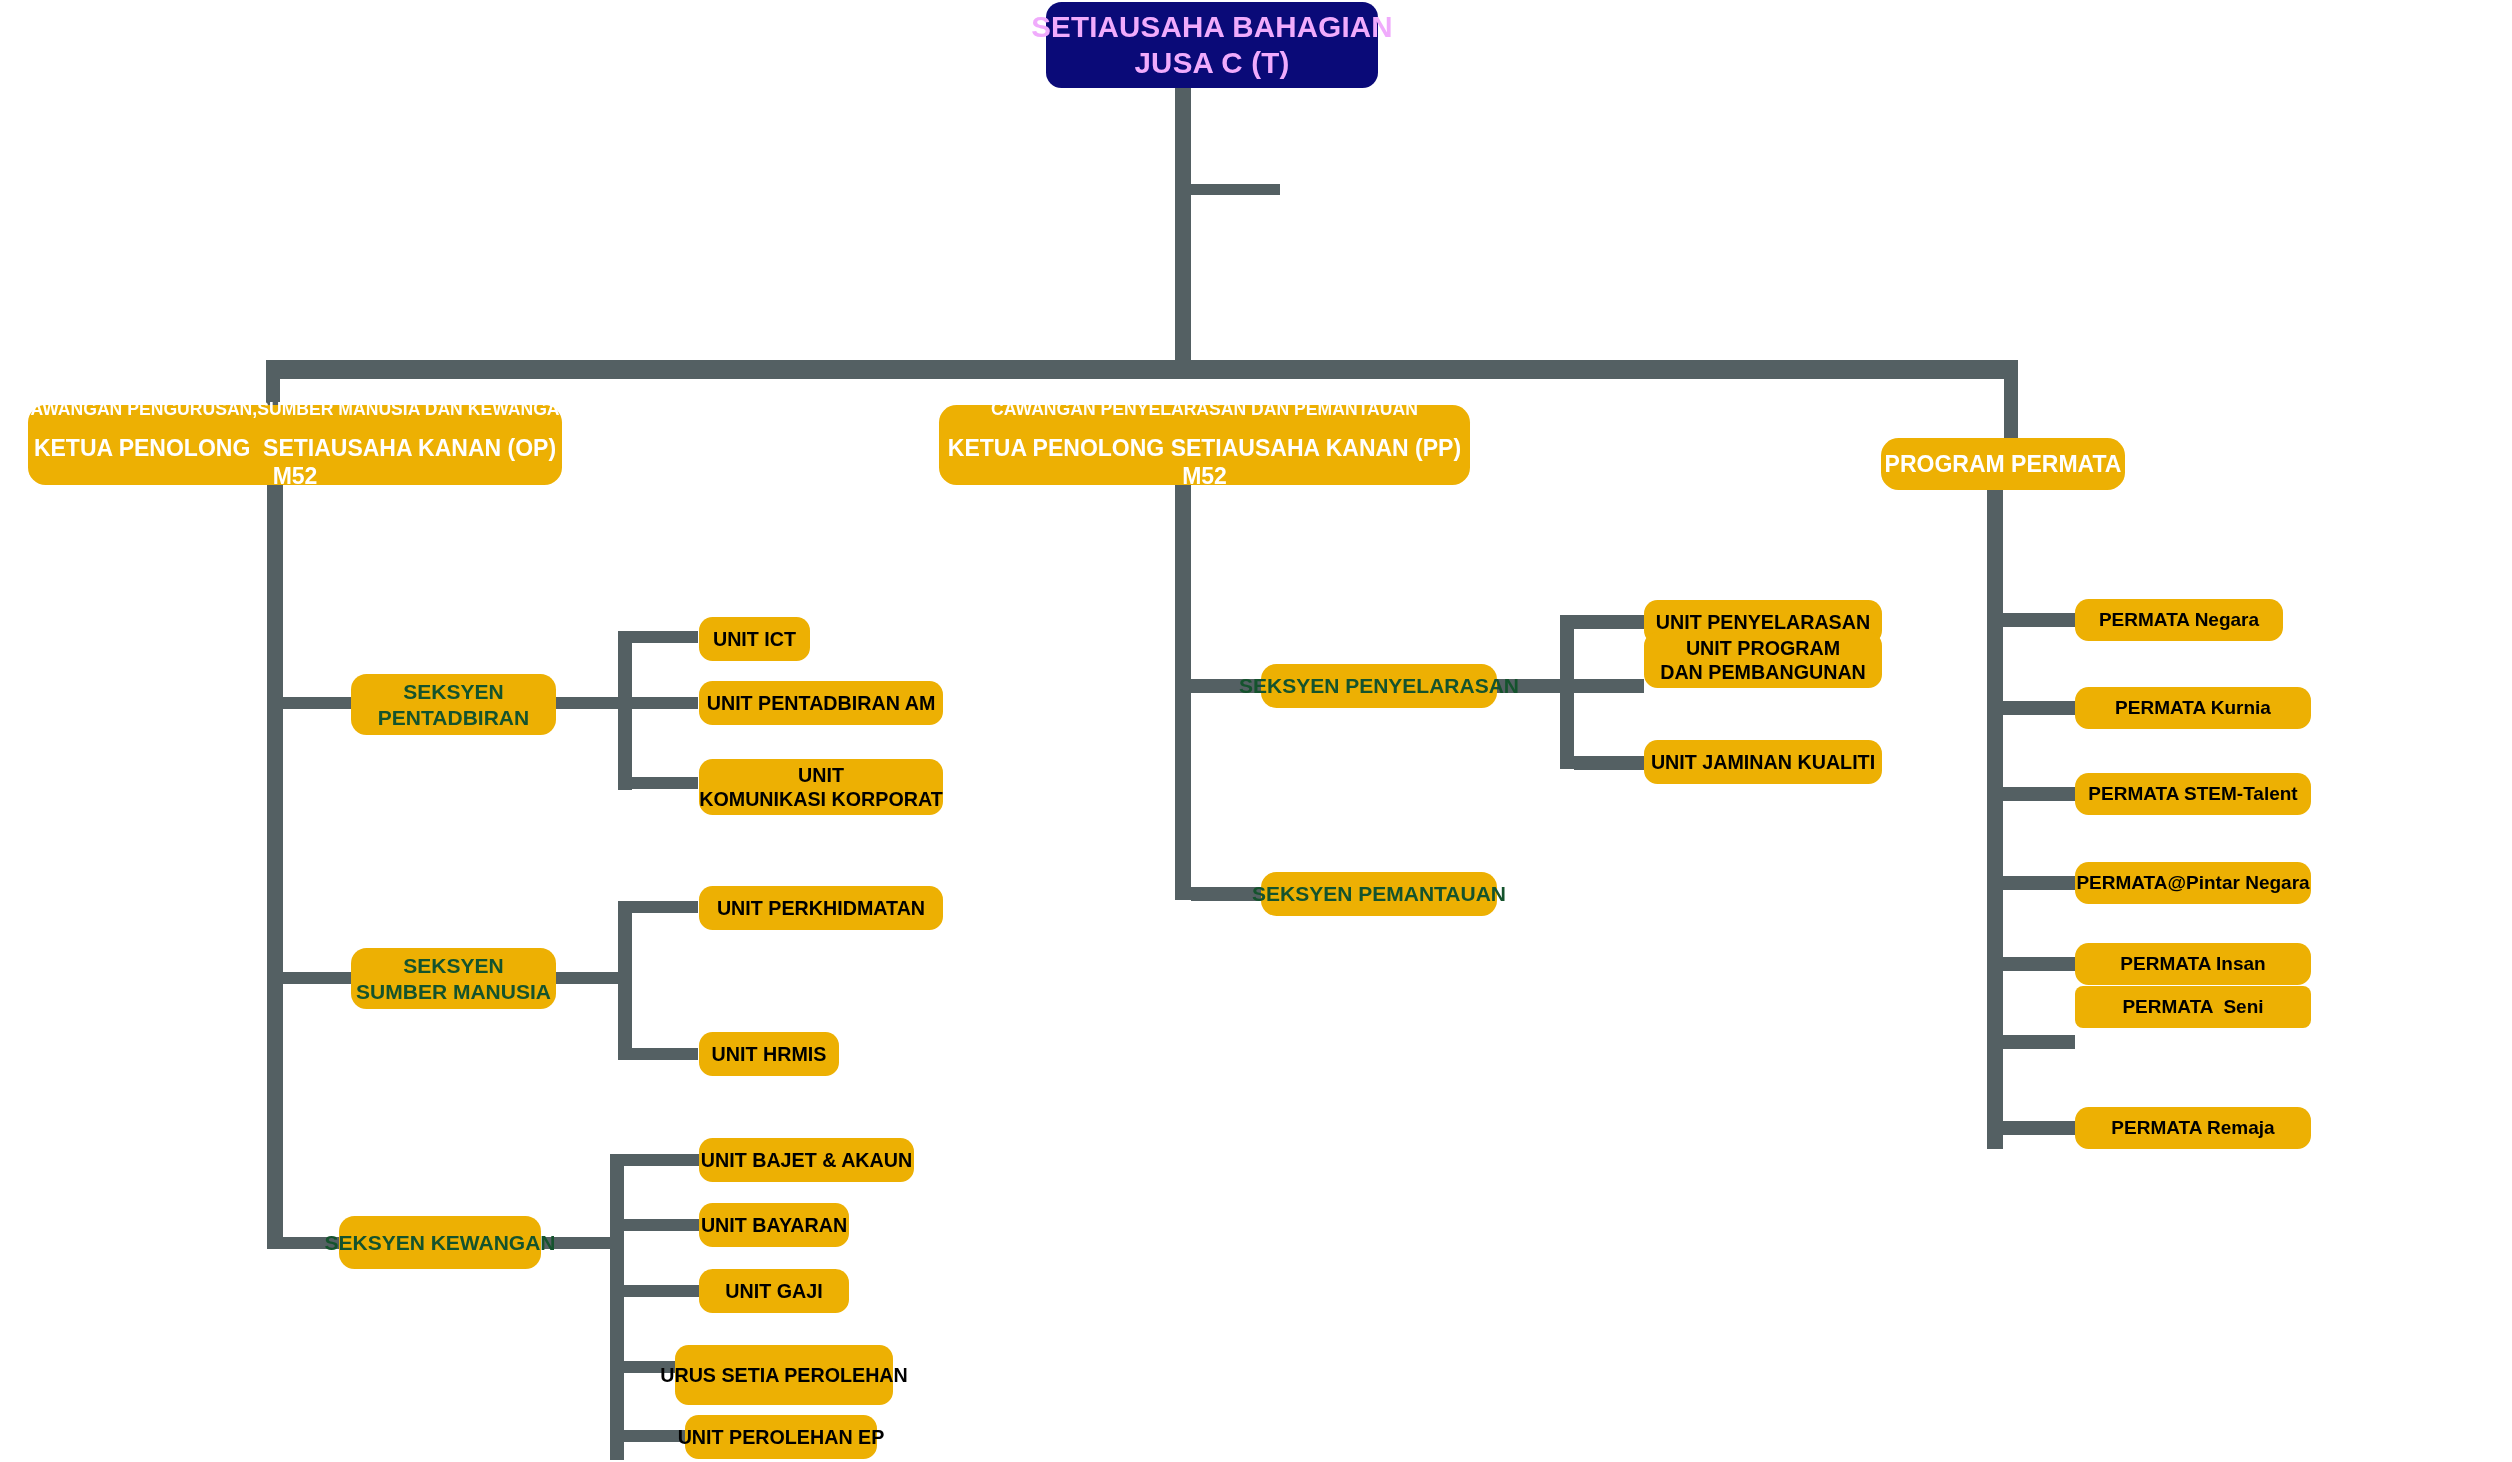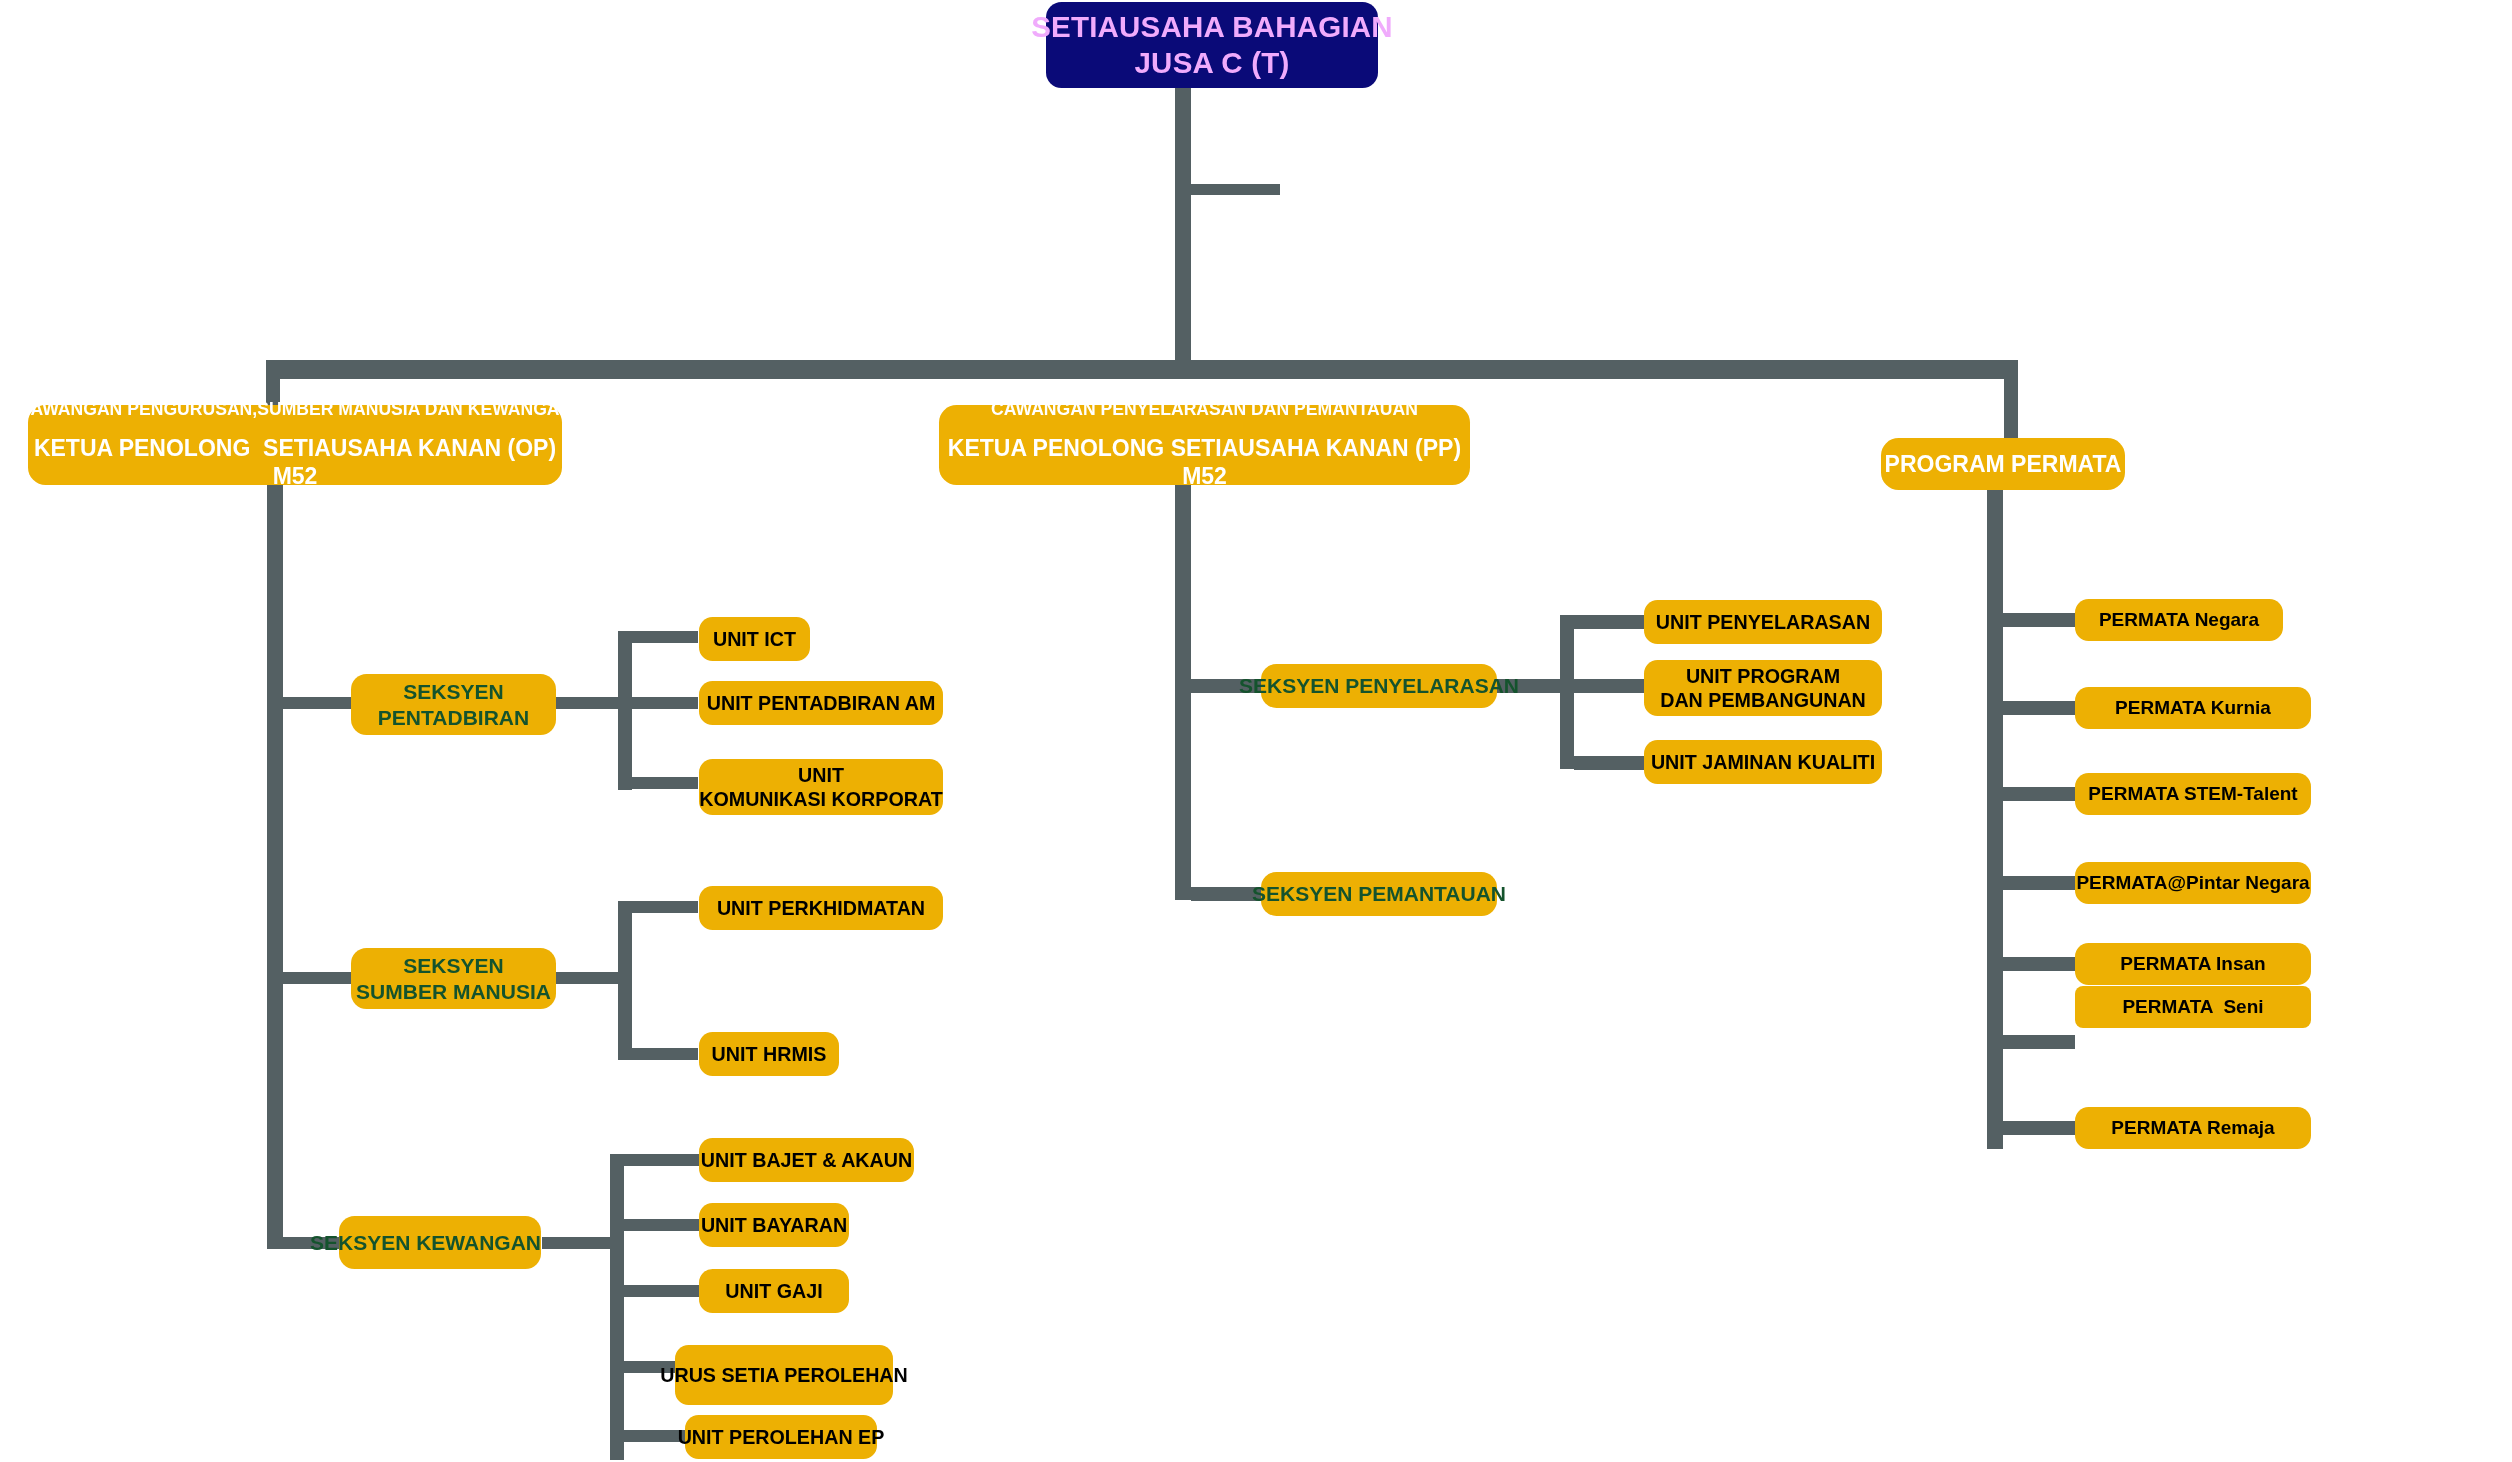--- a/index.html
+++ b/index.html
@@ -151,21 +151,21 @@
   <div class="conn" style="left:631px; top:901px; width:67px; height:12.4px;"></div>
   <div class="conn" style="left:631px; top:1048px; width:67px; height:12.4px;"></div>
 
   <div class="node node-unit" style="left:699px; top:886px; width:244px; height:44px;">
     <span class="ln">UNIT PERKHIDMATAN</span>
   </div>
   <div class="node node-unit" style="left:699px; top:1032px; width:140px; height:44px;">
     <span class="ln">UNIT HRMIS</span>
   </div>
 
-  <div class="node node-section" style="left:339px; top:1216px; width:202px; height:53px;align-items:flex-end;">
+  <div class="node node-section" style="left:339px; top:1216px; width:202px; height:53px;">
     <span class="ln">SEKSYEN KEWANGAN</span>
   </div>
   <div class="conn" style="left:542px; top:1237px; width:81px; height:12.4px;"></div>
   <div class="conn" style="left:610px; top:1154px; width:13.5px; height:306px;"></div>
   <div class="conn" style="left:624px; top:1154px; width:75px; height:12.4px;"></div>
   <div class="conn" style="left:624px; top:1219px; width:75px; height:12.4px;"></div>
   <div class="conn" style="left:624px; top:1285px; width:75px; height:12.4px;"></div>
   <div class="conn" style="left:624px; top:1361px; width:75px; height:12.4px;"></div>
   <div class="conn" style="left:624px; top:1430px; width:75px; height:12.4px;"></div>
 
@@ -201,21 +201,21 @@
 
   <div class="conn" style="left:1497px; top:679px; width:67px; height:13.5px;"></div>
   <div class="conn" style="left:1560px; top:615px; width:13.5px; height:154px;"></div>
   <div class="conn" style="left:1574px; top:615px; width:70px; height:13.5px;"></div>
   <div class="conn" style="left:1574px; top:679px; width:70px; height:13.5px;"></div>
   <div class="conn" style="left:1574px; top:756px; width:70px; height:13.5px;"></div>
 
   <div class="node node-unit" style="left:1644px; top:600px; width:238px; height:44px;">
     <span class="ln">UNIT PENYELARASAN</span>
   </div>
-  <div class="node node-unit" style="left:1644px; top:660px; width:238px; height:56px;">
+  <div class="node node-unit" style="left:1644px; top:632px; width:238px; height:56px;">
     <span class="ln">UNIT PROGRAM</span>
     <span class="ln">DAN PEMBANGUNAN</span>
   </div>
   <div class="node node-unit" style="left:1644px; top:740px; width:238px; height:44px;">
     <span class="ln">UNIT JAMINAN KUALITI</span>
   </div>
 
   <div class="node node-section" style="left:1261px; top:872px; width:236px; height:44px;">
     <span class="ln">SEKSYEN PEMANTAUAN</span>
   </div>

